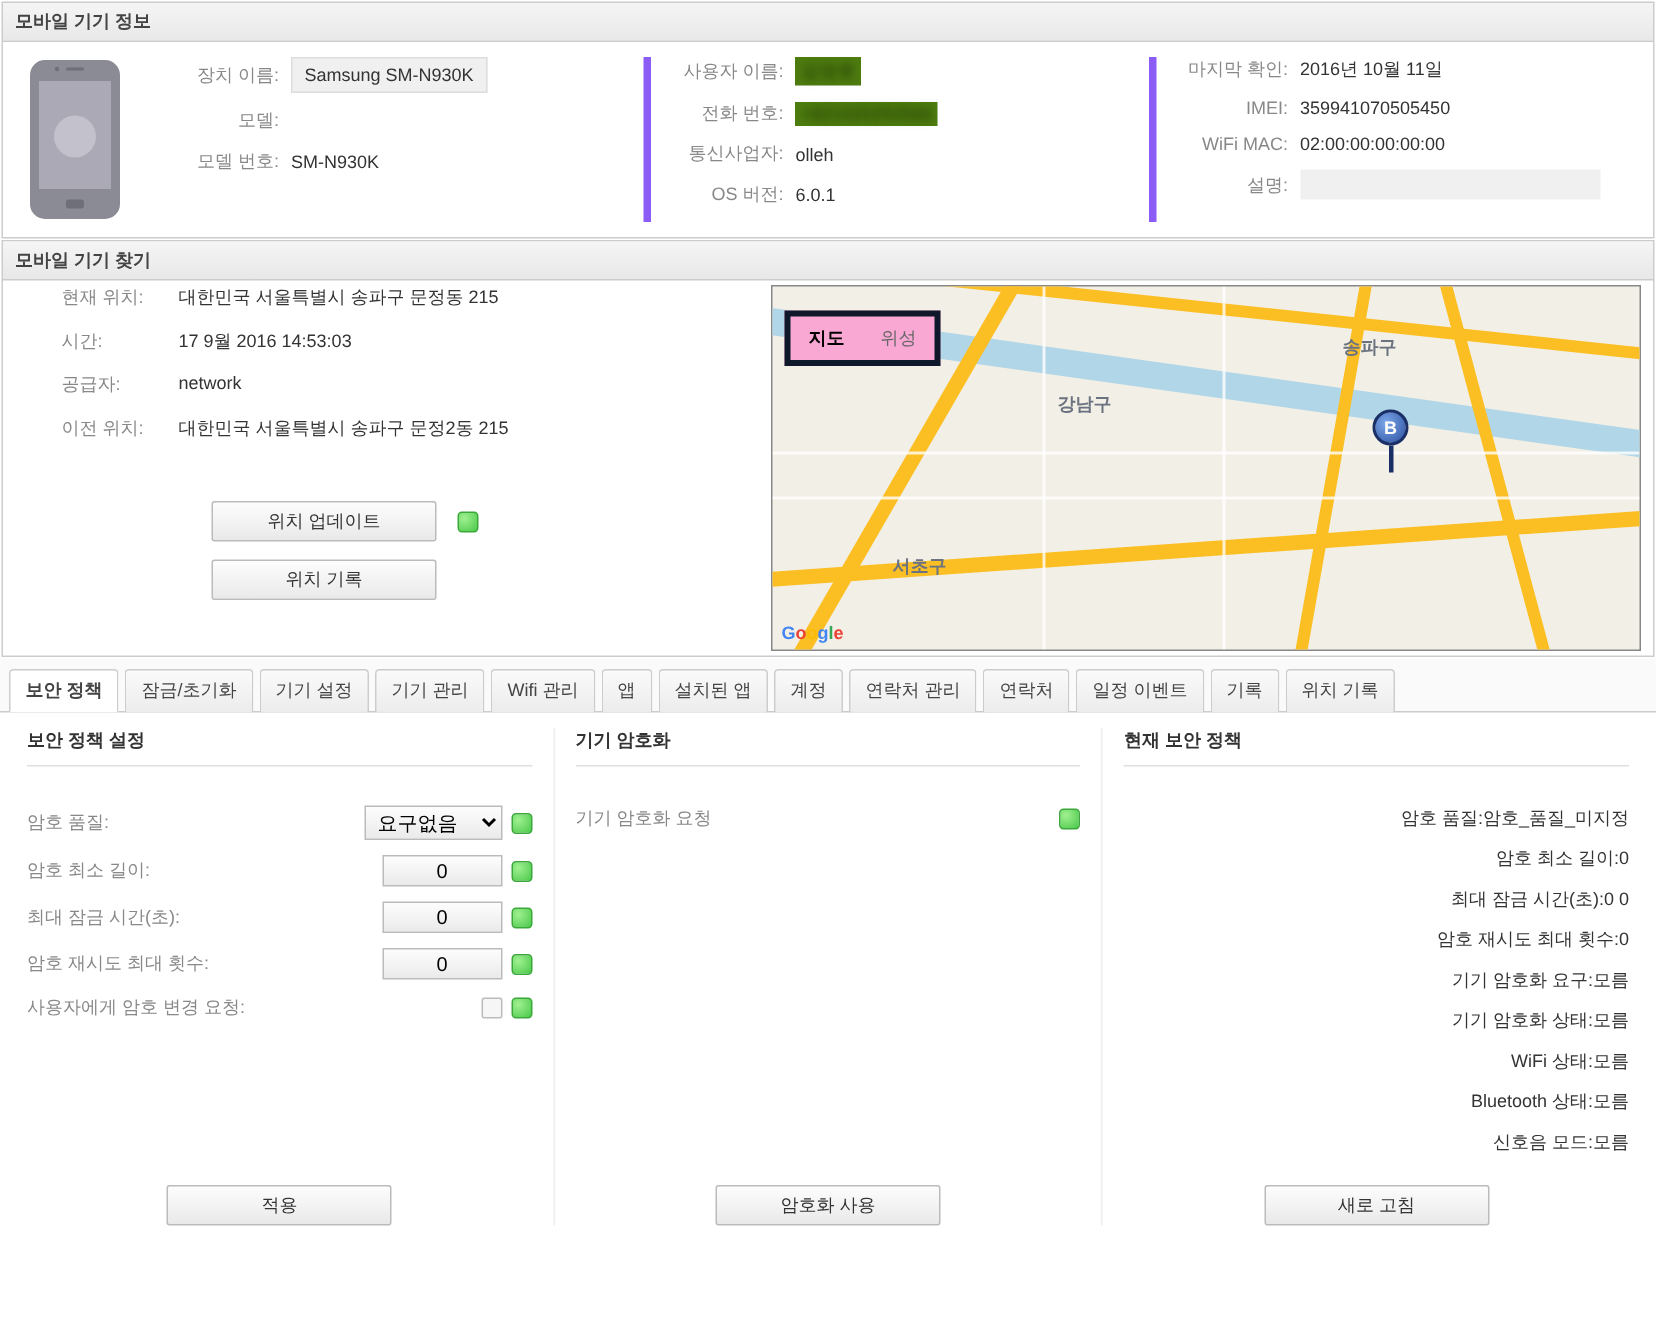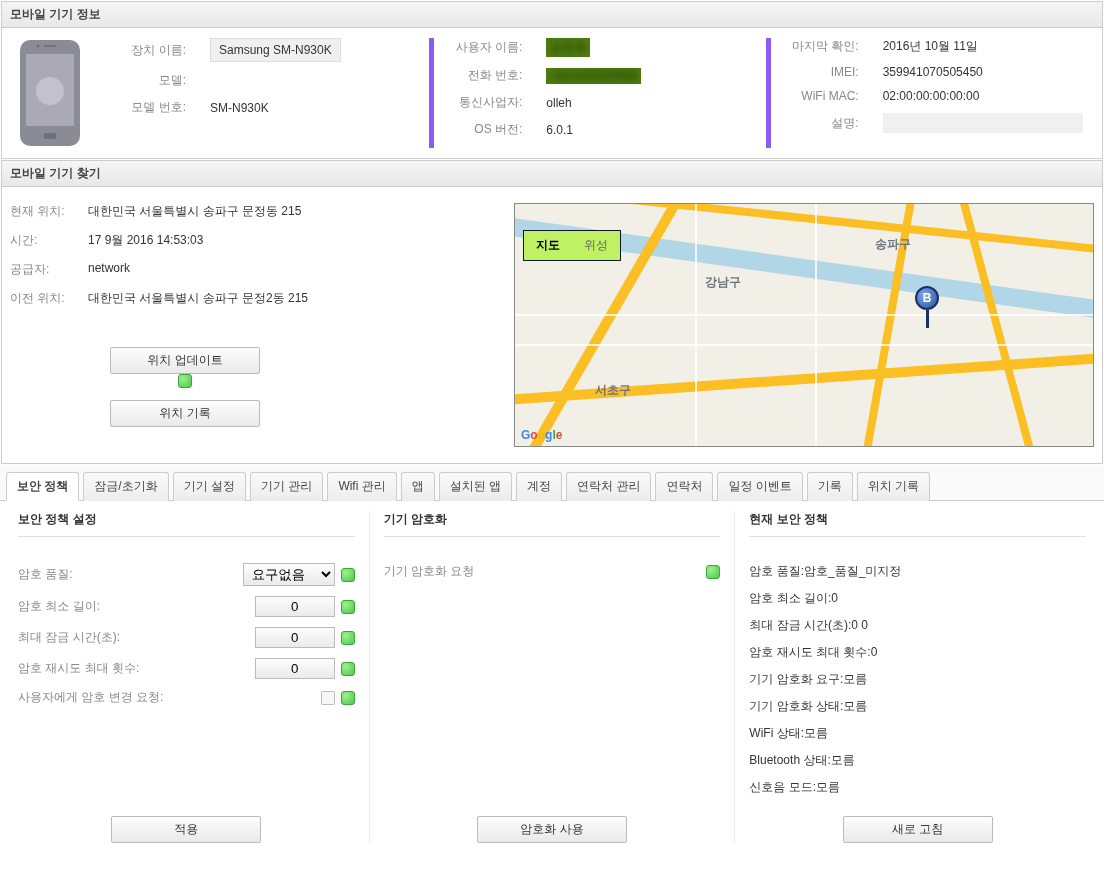--- a/index.html
+++ b/index.html
@@ -36,21 +36,21 @@
   display: flex;
   flex-direction: column;
   gap: 10px;
   padding: 0 8px;
   border-left: 5px solid #8b5cf6;
 }
 .info-col.first { border-left: none; }
 .info-row {
   display: flex;
   align-items: center;
-  gap: 24px;
+  gap: 8px;
 }
 .info-label {
   width: 80px;
   text-align: right;
   color: #888;
 }
 .info-value { color: #333; }
 .info-value.boxed {
   background: #f0f0f0;
   border: 1px solid #ddd;
@@ -66,32 +66,33 @@
 .desc-input {
   background: #f0f0f0;
   border: none;
   width: 200px;
   height: 20px;
 }
 
 
 .locate-body {
   display: flex;
-  padding: 16px 8px;
+  padding: 3px 8px;
   gap: 12px;
+  margin-left: 31px;
 }
 .loc-left {
   flex: 1;
   color: #888;
 }
 .loc-row { display: flex; gap: 8px; margin-bottom: 12px; }
 .loc-label { width: 70px; }
 .loc-val { color: #333; }
 .loc-buttons { margin-top: 40px; display: flex; flex-direction: column; gap: 12px; align-items: flex-start; padding-left: 100px;}
-.loc-buttons .btn-row { display:flex; align-items:center; gap:0;flex-direction:column; }
+.loc-buttons .btn-row { display:flex; align-items:center; gap:14px; }
 
 button.std {
   background: linear-gradient(to bottom, #fdfdfd, #e9e9e9);
   border: 1px solid #bbb;
   border-radius: 2px;
   padding: 4px 0;
   width: 150px;
   cursor: pointer;
   font-size: 12px;
   color: #333;
@@ -107,23 +108,23 @@
 .map-box {
   width: 580px;
   height: 244px;
   border: 1px solid #888;
   position: relative;
   background: #f2efe6;
   overflow: hidden;
 }
 .map-tabs {
   position: absolute;
-  top: 26px; left: 8px;
-  background: #bef264;
-  border: 1px solid #0f172a;
+  top: 16px; left: 8px;
+  background: #f9a8d4;
+  border: 4px solid #0f172a;
   display: flex;
   z-index: 5;
 }
 .map-tab { padding: 6px 12px; color: #666; cursor: pointer; }
 .map-tab.active { color: #000; font-weight: bold; }
 .map-logo {
   position:absolute; bottom:4px; left:6px;
   font-weight:bold;
   font-size:12px;
   z-index:5;
@@ -212,21 +213,21 @@
   text-align: center;
 }
 .pol-row select { width: 92px; text-align: left; }
 .pol-row input[type=text].pw {
   width: 180px; border:1px solid #bbb; padding:2px 4px;
 }
 .chk {
   width:14px;height:14px;border:1px solid #bbb;background:#f6f6f6;border-radius:2px;
 }
 .cur-list { color:#333; }
-.cur-list div { margin-bottom:10px; }
+.cur-list div { margin-bottom:10px;text-align:right; }
 .btn-holder {
   margin-top: auto;
   display: flex;
   justify-content: center;
   padding-top: 10px;
 }
 </style>
 </head>
 <body>
 
@@ -330,21 +331,21 @@
       <div class="map-river"></div>
       <div class="map-road h1"></div>
       <div class="map-road h2"></div>
       <div class="map-road v1"></div>
       <div class="map-road d1"></div>
       <div class="map-road d2"></div>
       <div class="map-grid-line" style="width:100%;height:2px;top:110px"></div>
       <div class="map-grid-line" style="width:100%;height:2px;top:140px"></div>
       <div class="map-grid-line" style="width:2px;height:100%;left:180px"></div>
       <div class="map-grid-line" style="width:2px;height:100%;left:300px"></div>
-      <div class="map-label" style="top:32px;left:360px">송파구</div>
+      <div class="map-label" style="top:32px;left:380px">송파구</div>
       <div class="map-label" style="top:70px;left:190px">강남구</div>
       <div class="map-label" style="top:178px;left:80px">서초구</div>
       <div class="map-pin">
         <div class="pin-head">B</div>
         <div class="pin-stem"></div>
       </div>
       <div class="map-tabs">
         <div class="map-tab active">지도</div>
         <div class="map-tab">위성</div>
       </div>

